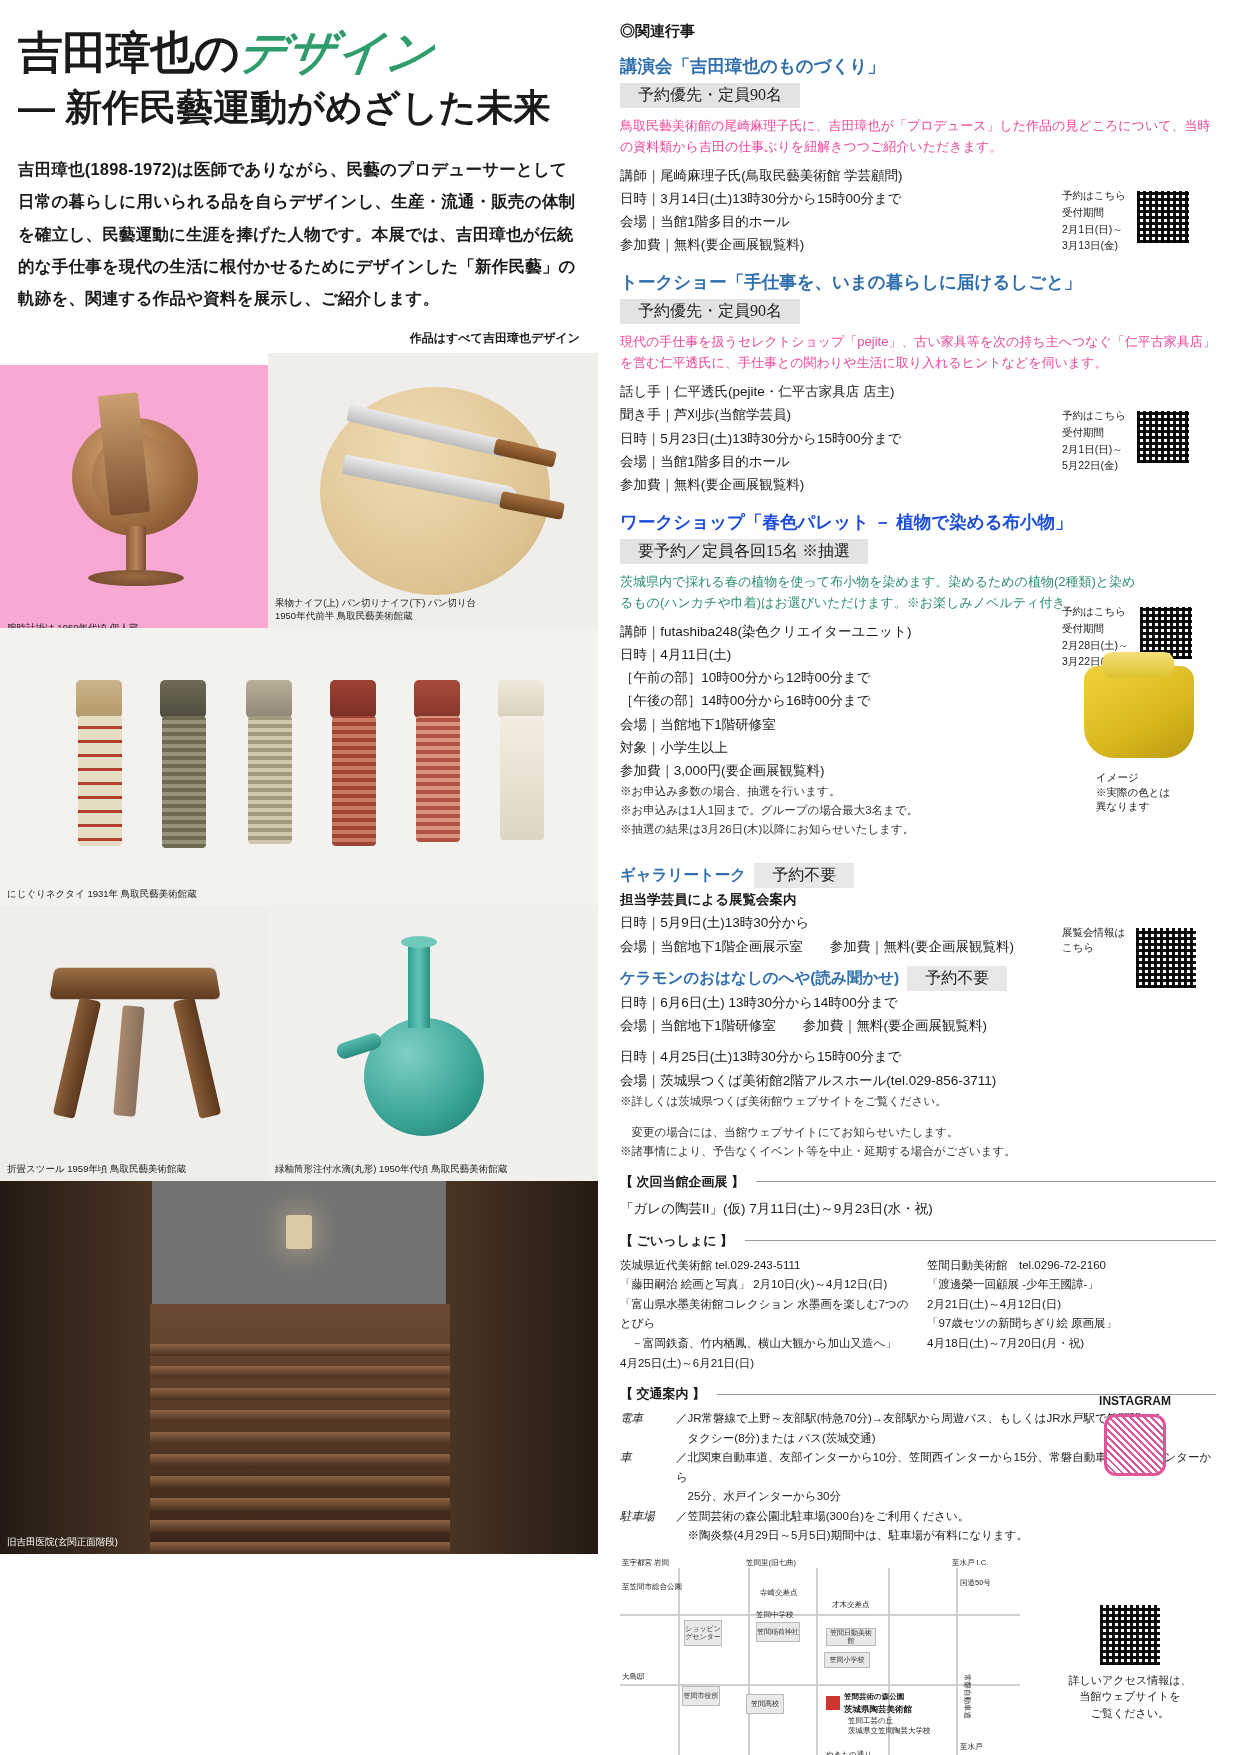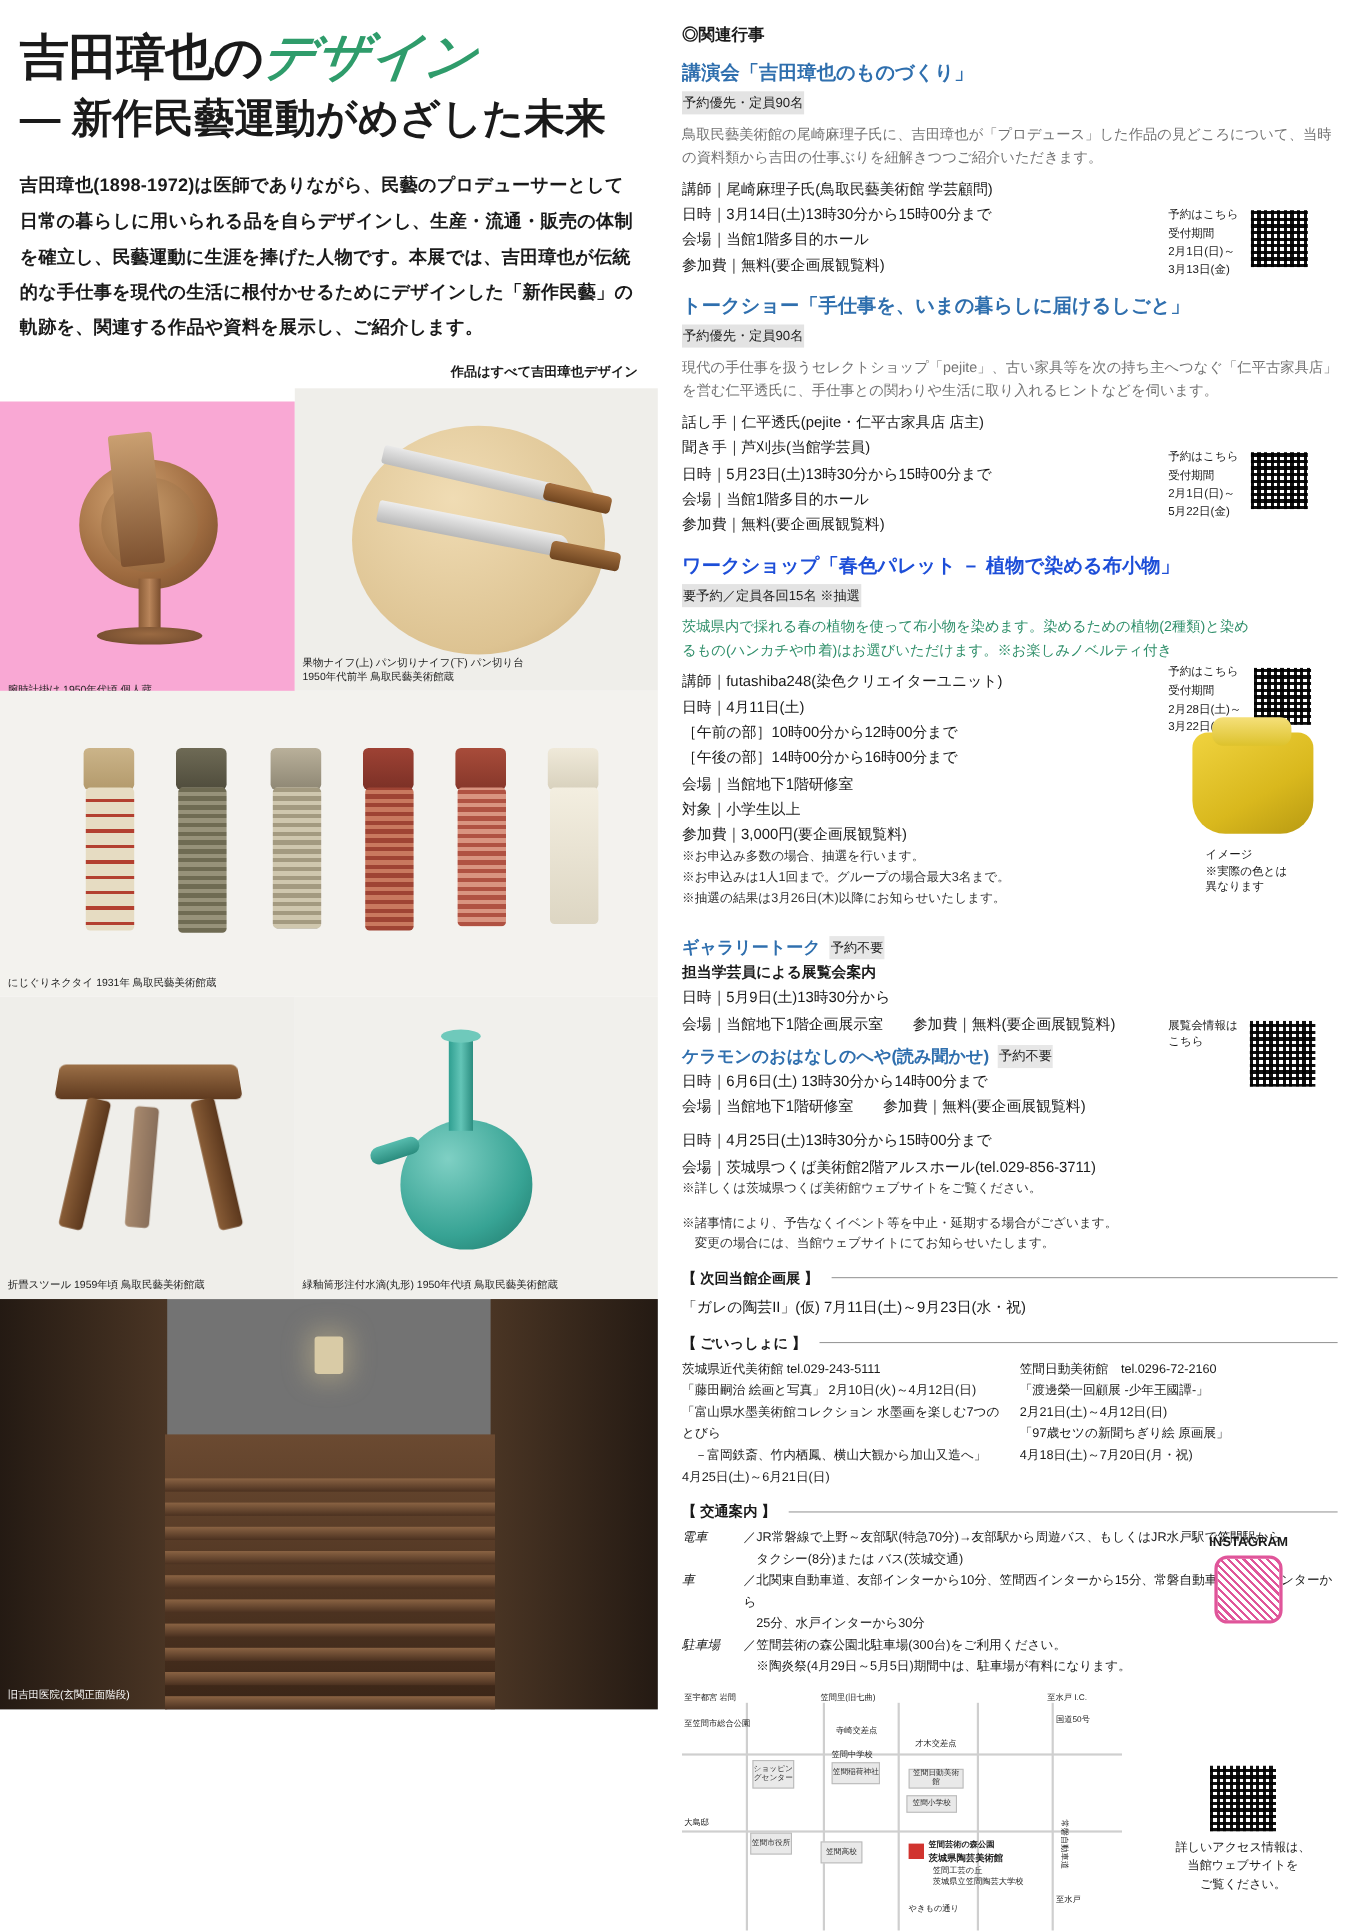--- a/index.html
+++ b/index.html
@@ -72,23 +72,23 @@
   .step { position:absolute; left:0; width:100%; height:12px; background:linear-gradient(180deg,#8a6343,#4b3120); }
   .wall-l { position:absolute; left:0; top:0; width:152px; height:373px; background:linear-gradient(90deg,#241a13,#4a3524); }
   .wall-r { position:absolute; right:0; top:0; width:152px; height:373px; background:linear-gradient(270deg,#241a13,#4a3524); }
   .lamp { position:absolute; left:286px; top:34px; width:26px; height:34px; border-radius:3px; background:#d9cba6; box-shadow:0 0 22px 7px rgba(225,205,150,.35); }
 
   
   .right { position:absolute; left:598px; top:0; width:638px; height:1755px; padding:22px 20px 0 22px; }
   .sect-head { font-size:15px; font-weight:bold; margin:0 0 7px 0; }
   .ev-title { color:#2f6fae; font-size:17.5px; font-weight:bold; margin:13px 0 5px 0; }
   .ev-title.green { color:#1d4ed8; }
-  .tag { display:inline-block; background:#e3e3e3; color:#222; font-size:12px; padding:2px 1px; margin-bottom:5px; }
+  .tag { display:inline-block; background:#e3e3e3; color:#222; font-size:16px; padding:2px 18px; margin-bottom:5px;font-family:Liberation Serif, serif; }
   .tag.plain { background:#e7e7e7; }
-  .desc { color:#737373; font-size:13px; line-height:1.6; margin:3px 0 6px 0; }
+  .desc { color:#ec4899; font-size:13px; line-height:1.6; margin:3px 0 6px 0; }
   .desc.green { color:#2f8f6a; }
   .row { font-size:13.5px; line-height:1.72; }
   .note { font-size:11.5px; line-height:1.65; color:#333; }
   .qr-box { position:absolute; width:150px; font-size:10.5px; line-height:1.45; }
   .qr-label { margin-bottom:2px; }
   .qr { width:58px; height:58px; background:
       repeating-linear-gradient(0deg,#111 0 3px,#fff 3px 6px),
       repeating-linear-gradient(90deg,#111 0 3px,transparent 3px 6px);
       background-blend-mode:multiply; border:3px solid #fff; outline:1px solid #fff; }
   .qr.big { width:66px; height:66px; }
@@ -311,22 +311,22 @@
 
     <div class="qr-box" style="right:24px; top:925px; display:flex; gap:8px;">
       <div>
         <div class="qr-label" style="white-space:pre-line;">展覧会情報は
 こちら</div>
       </div>
       <div class="qr big"></div>
     </div>
 
     <div class="note" style="margin-top:12px;">
+      <div>　変更の場合には、当館ウェブサイトにてお知らせいたします。</div>
       <div>※諸事情により、予告なくイベント等を中止・延期する場合がございます。</div>
-      <div>　変更の場合には、当館ウェブサイトにてお知らせいたします。</div>
     </div>
 
     <div class="blockhead">
       <span>【 次回当館企画展 】</span>
       <span class="ln"></span>
     </div>
     <div class="row">「ガレの陶芸II」(仮) 7月11日(土)～9月23日(水・祝)</div>
 
     <div class="blockhead">
       <span>【 ごいっしょに 】</span>

